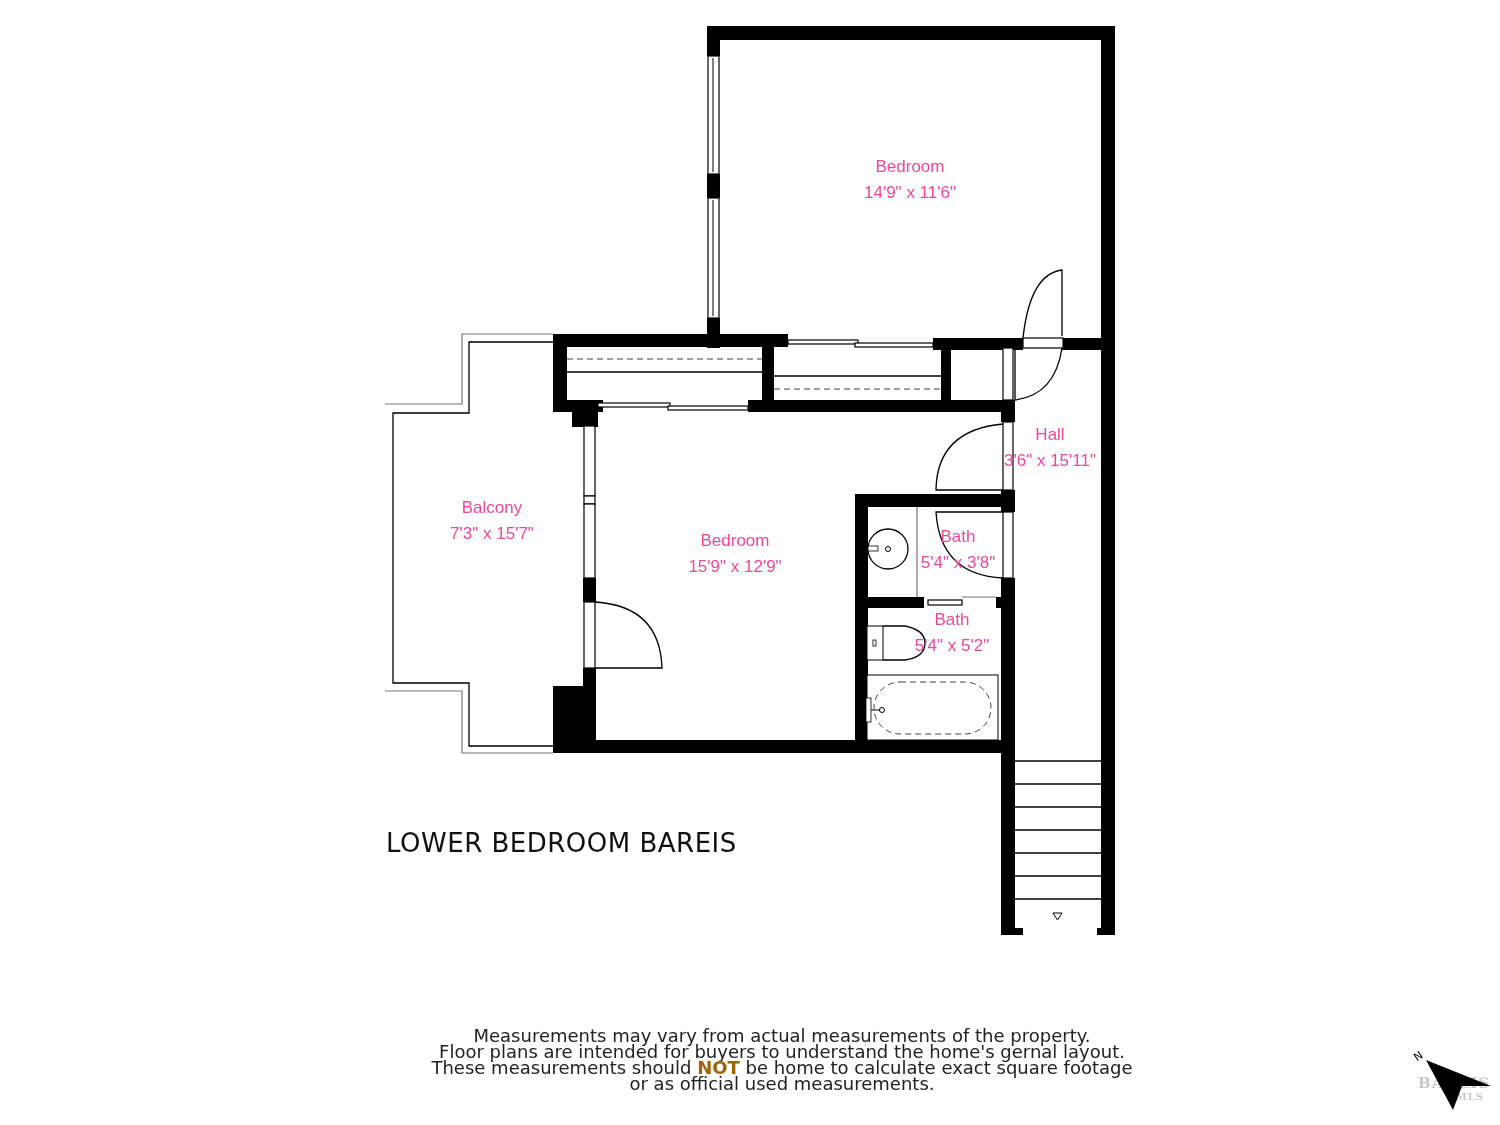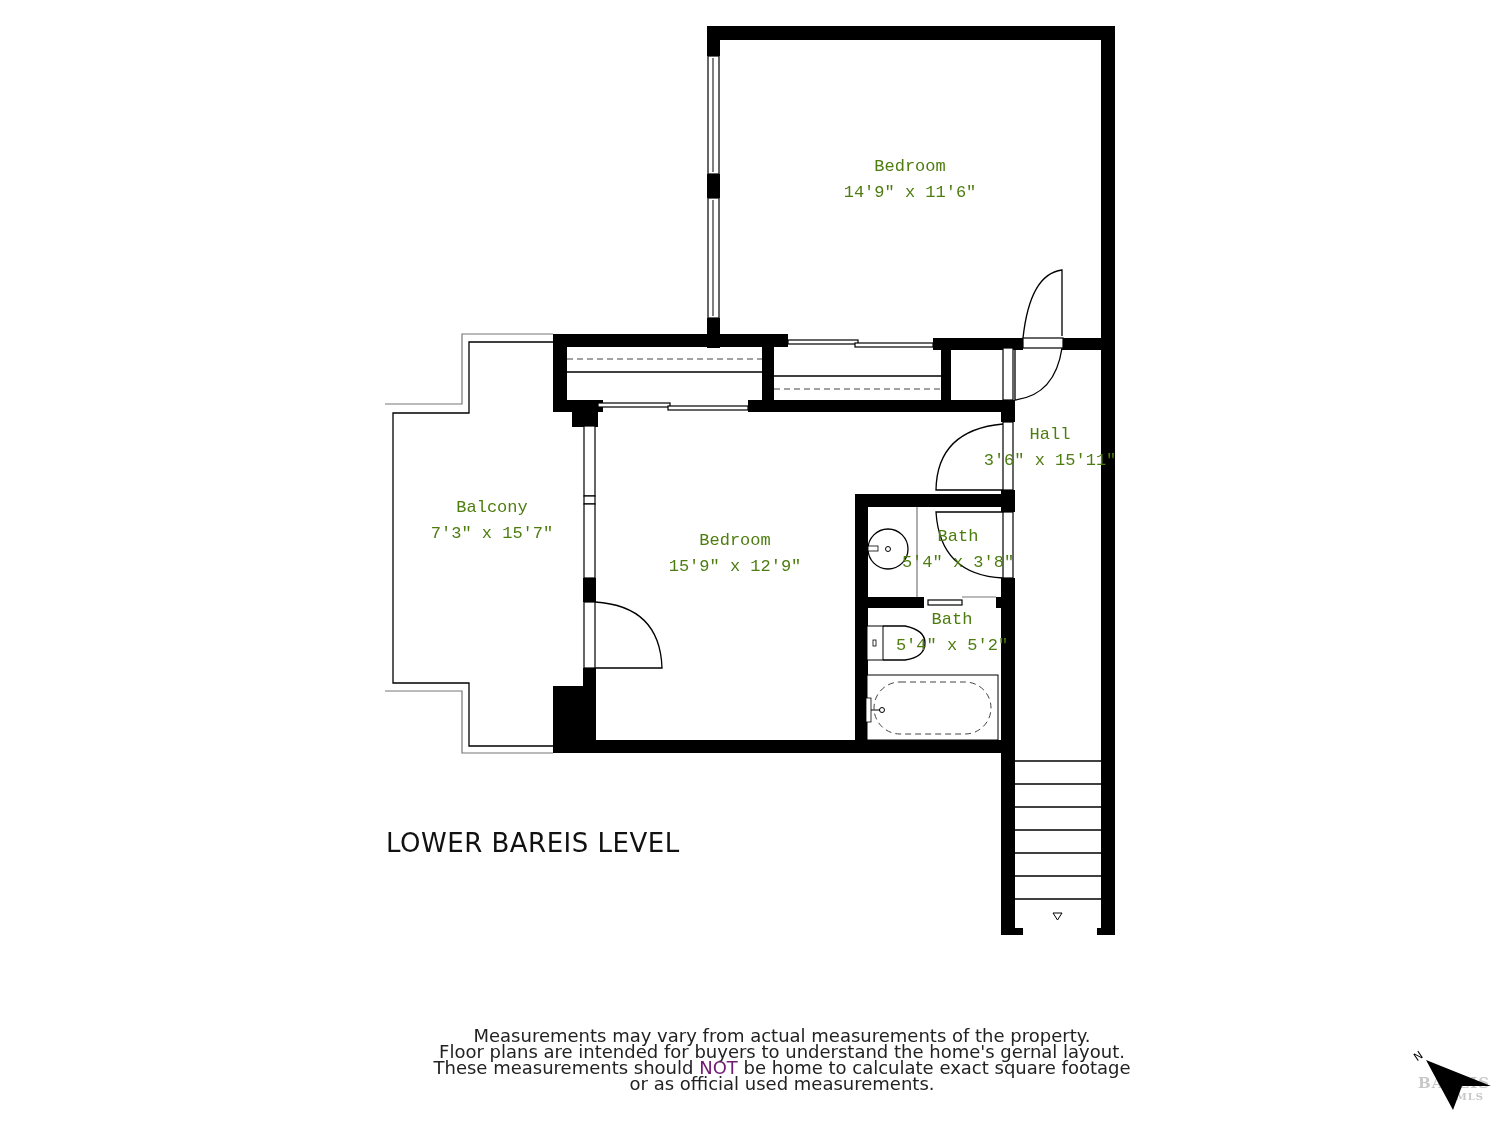--- a/index.html
+++ b/index.html
@@ -5,28 +5,28 @@
   html, body { margin: 0; padding: 0; background: #ffffff; }
   body { width: 1500px; height: 1125px; position: relative; overflow: hidden;
          font-family: "DejaVu Sans", sans-serif; color: #111; }
   #plan { position: absolute; left: 0; top: 0; }
   .wall { fill: #000; }
   .thin { fill: none; stroke: #000; stroke-width: 1.3; }
   .thin-grey { fill: none; stroke: #777; stroke-width: 1.2; }
   .dash { fill: none; stroke: #444; stroke-width: 1; stroke-dasharray: 6 4; }
   .win { fill: #fff; stroke: #000; stroke-width: 1.2; }
   .room-label { position: absolute; text-align: center; font-size: 17px; line-height: 26px;
-                font-family: Liberation Mono, monospace; color: #4d7c0f; white-space: nowrap;
+                font-family: Liberation Sans, sans-serif; color: #ec4899; white-space: nowrap;
                 transform: translateX(-50%); }
   .level-title { position: absolute; left: 386px; top: 828px; font-size: 26px; letter-spacing: 0.5px;
                  font-family: "DejaVu Sans", sans-serif; color: #111; white-space: nowrap; }
   .disclaimer { position: absolute; left: 782px; top: 1028px; transform: translateX(-50%);
                 text-align: center; font-size: 18px; line-height: 16px; color: #222;
                 white-space: nowrap; font-family: "DejaVu Sans", sans-serif; }
-  .disclaimer b { font-weight: normal; color: #701a75; }
+  .disclaimer b { font-weight: bold; color: #a16207; }
   .compass { position: absolute; left: 1408px; top: 1044px; width: 90px; height: 70px; }
   .watermark { position: absolute; left: 1418px; top: 1076px; font-size: 15px; font-weight: bold;
                color: #c8c8c8; letter-spacing: 1px; font-family: "DejaVu Serif", serif; line-height: 14px; }
   .watermark small { display: block; font-size: 10px; text-align: right; padding-right: 6px; }
 </style>
 </head>
 <body>
 
 <svg id="plan" width="1500" height="1125" viewBox="0 0 1500 1125">
 
@@ -167,21 +167,21 @@
 </div>
 <div class="room-label" style="left:958px; top:524px;">
   <div>Bath</div>
   <div>5'4" x 3'8"</div>
 </div>
 <div class="room-label" style="left:952px; top:607px;">
   <div>Bath</div>
   <div>5'4" x 5'2"</div>
 </div>
 
-<div class="level-title">LOWER BAREIS LEVEL</div>
+<div class="level-title">LOWER BEDROOM BAREIS</div>
 
 <div class="disclaimer">
   <div>Measurements may vary from actual measurements of the property.</div>
   <div>Floor plans are intended for buyers to understand the home's gernal layout.</div>
   <div><span>These measurements should </span><b>NOT</b><span> be home to calculate exact square footage</span></div>
   <div>or as official used measurements.</div>
 </div>
 
 <div class="watermark">
   <span>BAREIS</span>

